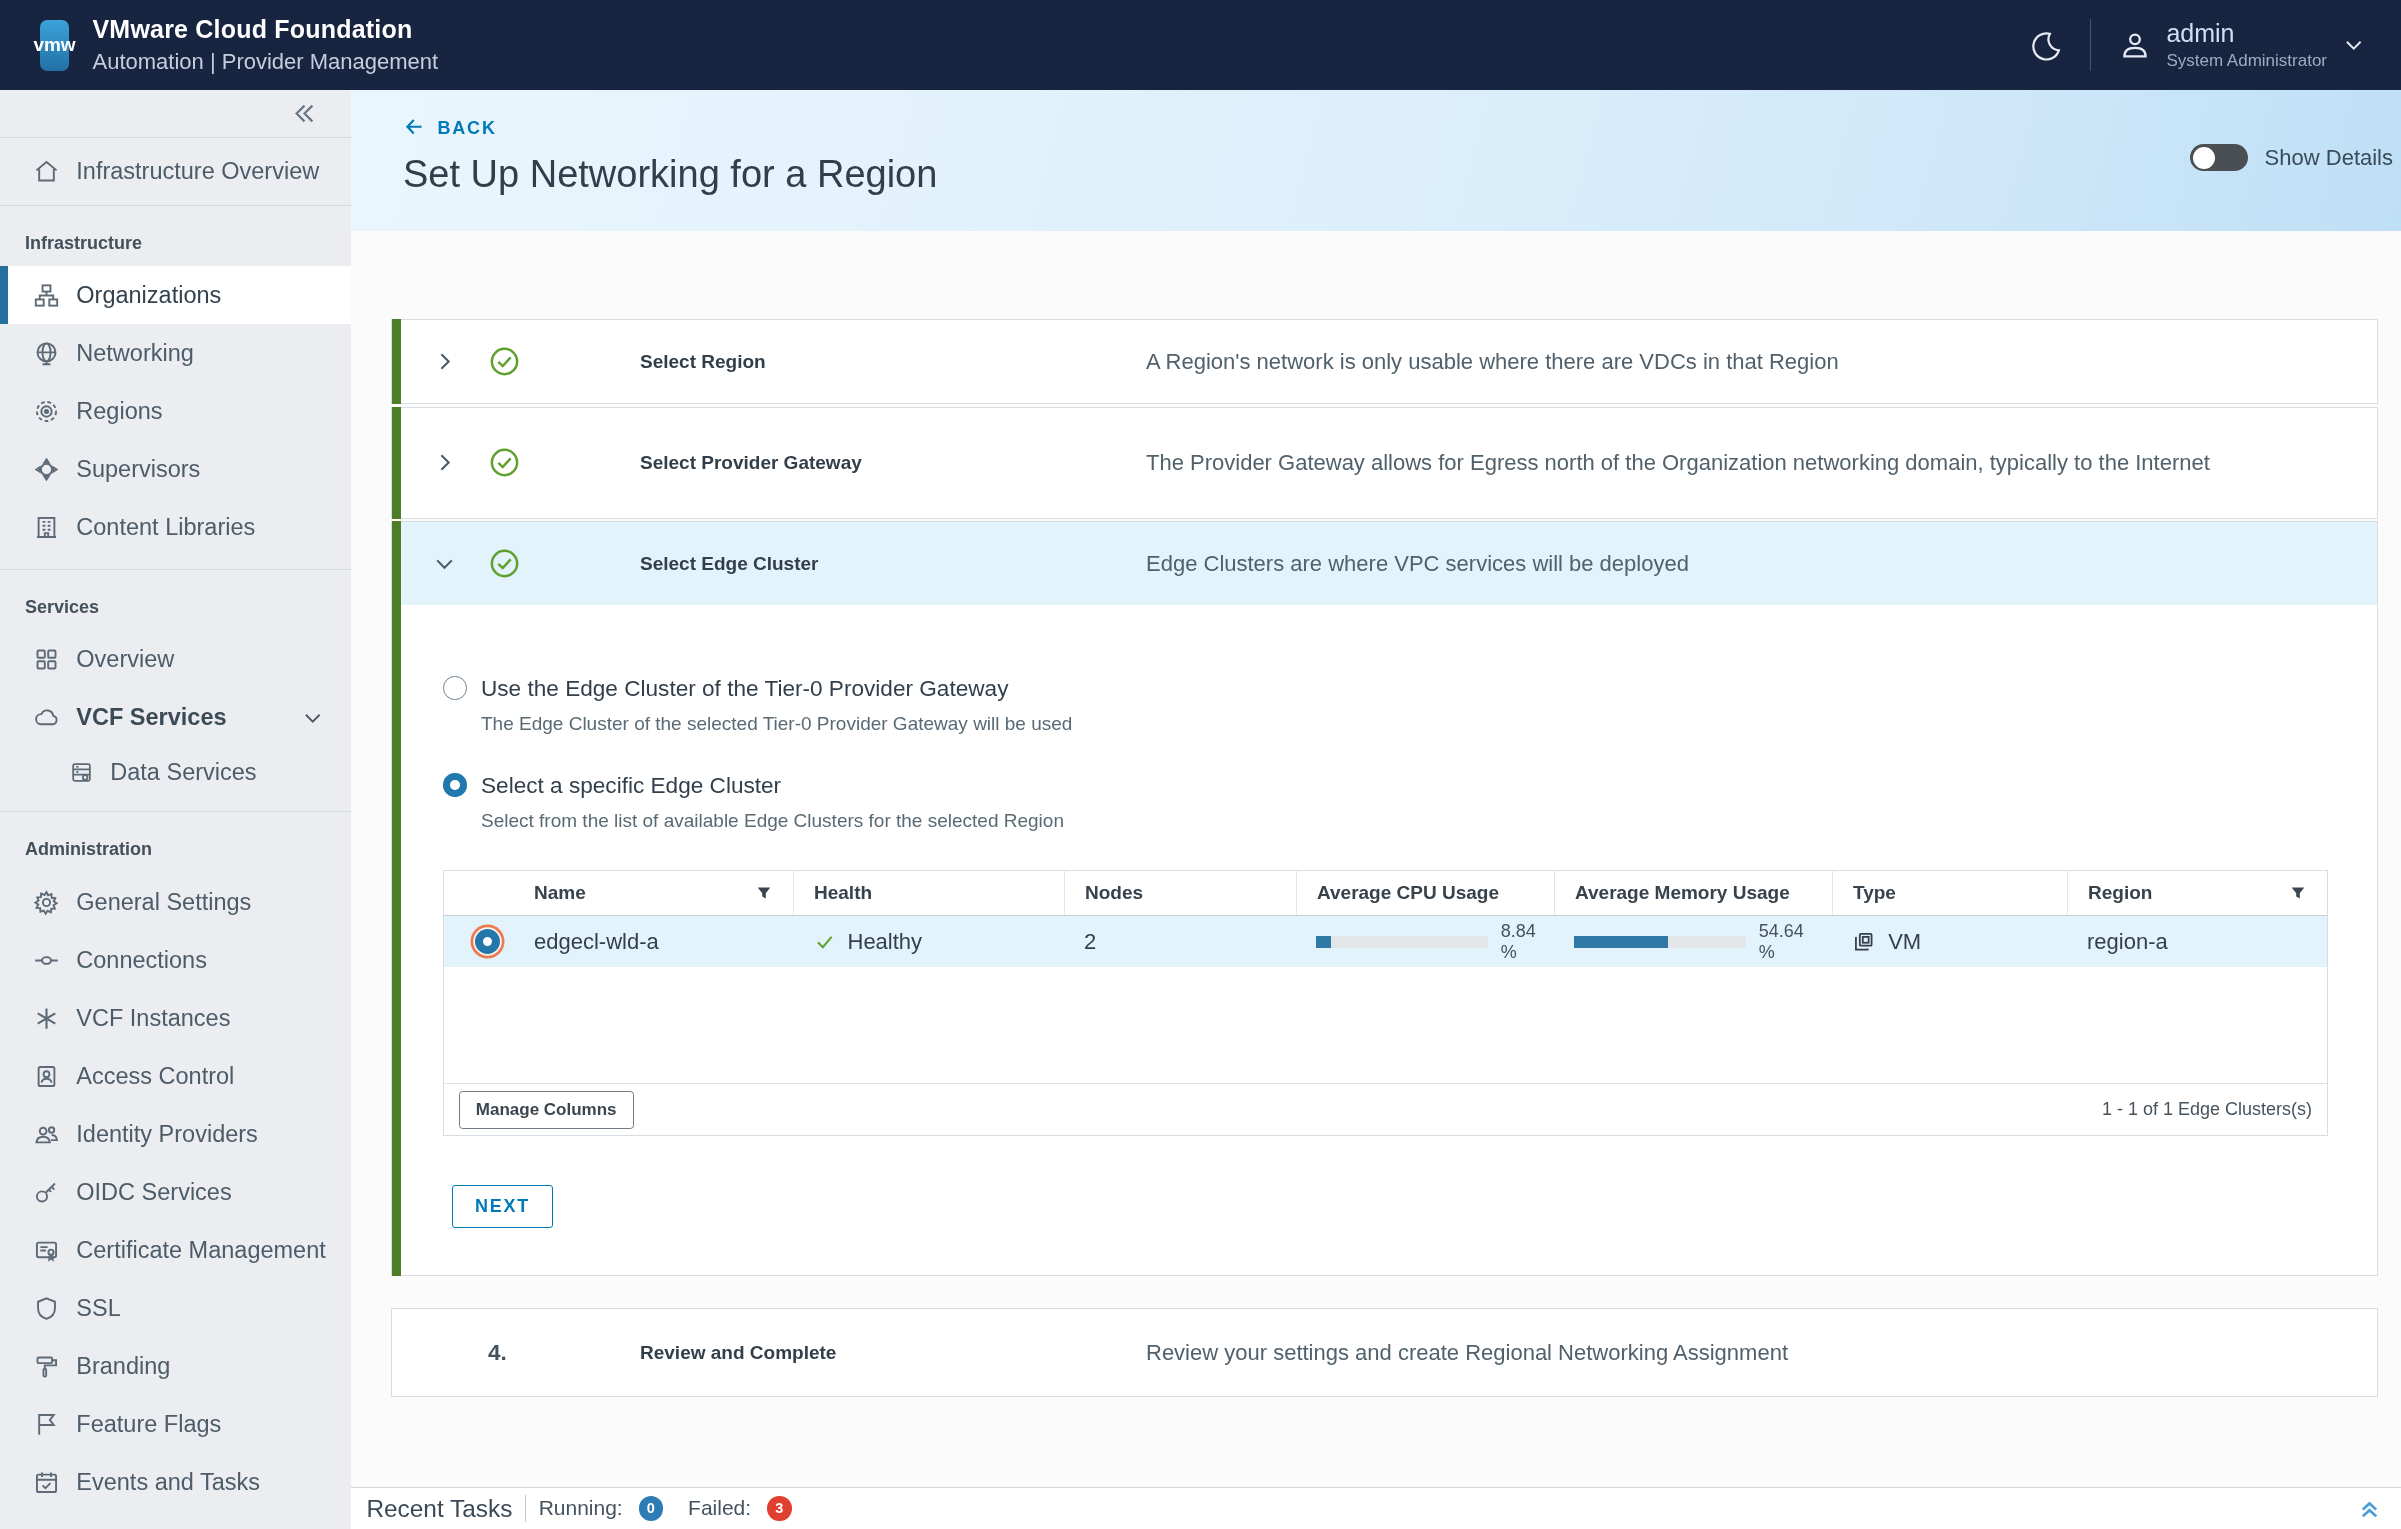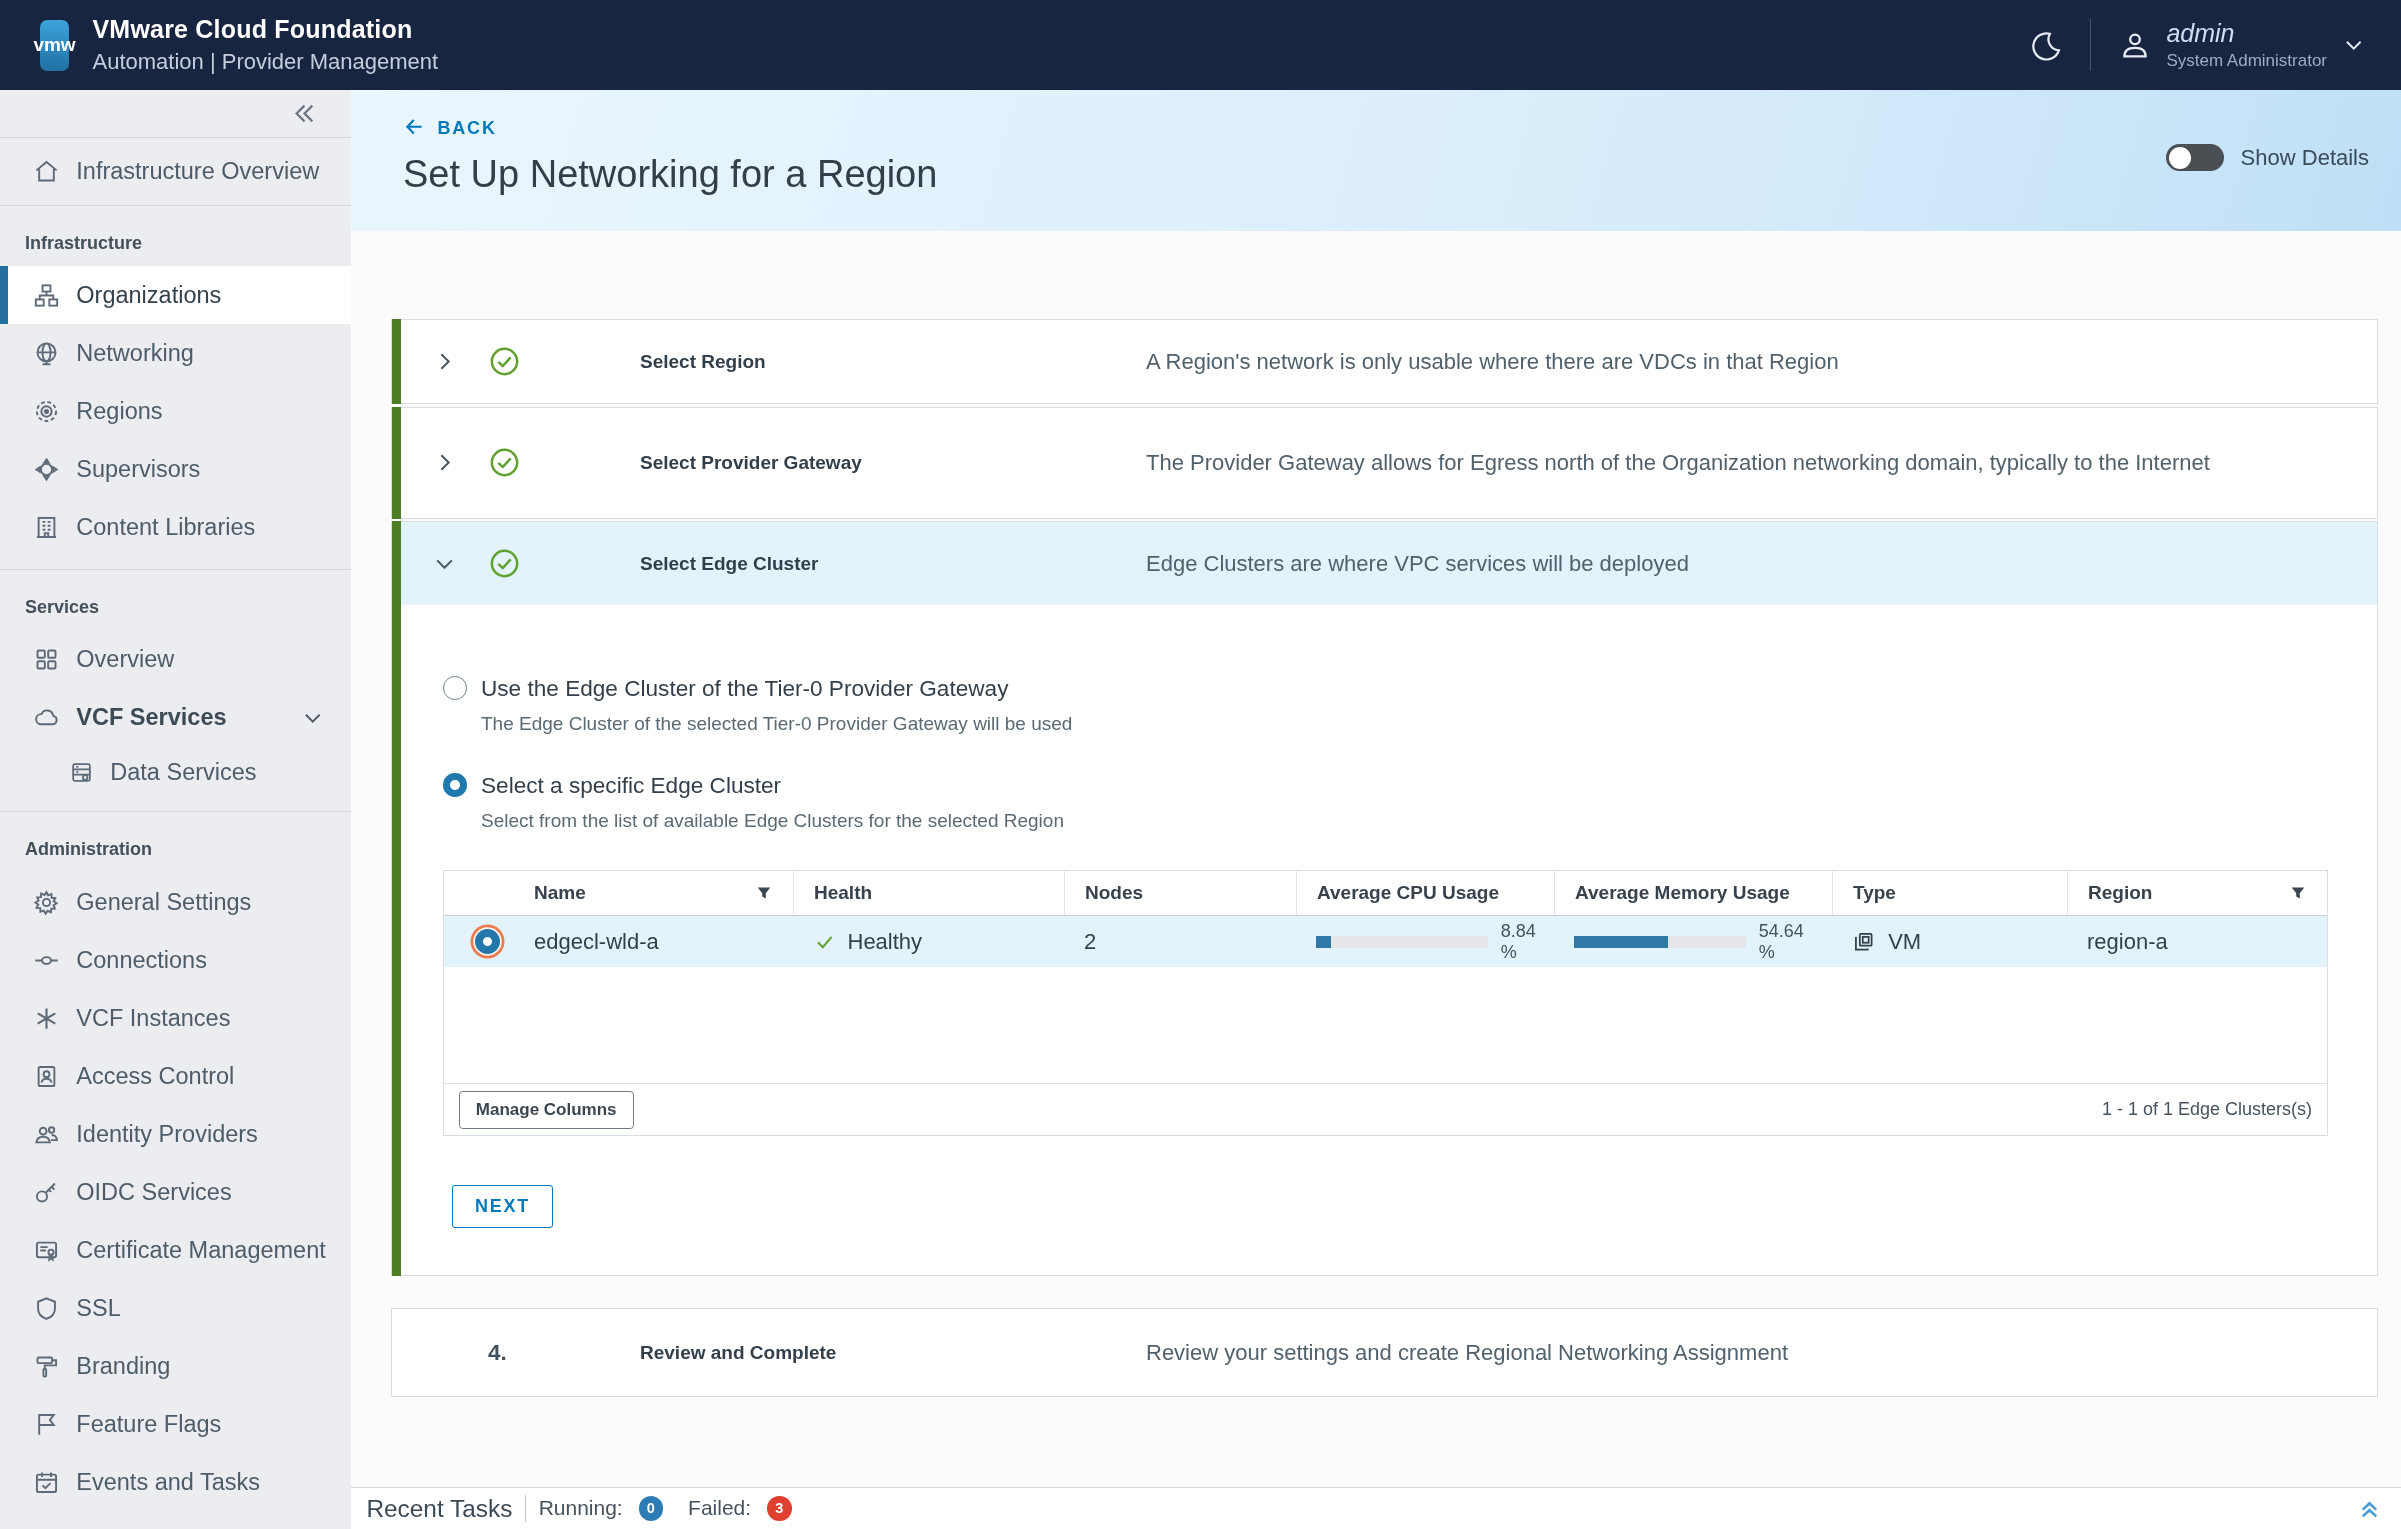--- a/index.html
+++ b/index.html
@@ -10,21 +10,21 @@
   .app-header { height:90px; background:#182540; display:flex; align-items:center; padding:0 36px 0 40px; }
   .logo-badge { width:29px; height:51px; border-radius:7.2px; background:linear-gradient(180deg,#3ba3da,#2170a4);
     display:flex; align-items:center; justify-content:center; color:#fff; font-weight:bold; font-size:19px; }
   .app-titles { margin-left:23.5px; }
   .app-title { color:#fff; font-weight:bold; font-size:25px; letter-spacing:0.2px; }
   .app-subtitle { color:#c6cedd; font-size:22px; margin-top:5.4px; }
   .header-right { margin-left:auto; display:flex; align-items:center; gap:27px; }
   .hdr-icon { color:#e7ecf4; display:flex; }
   .hdr-divider { width:0.9px; height:52px; background:#46546f; }
   .user-chip { display:flex; align-items:center; gap:14.5px; }
-  .user-name { color:#cfe0f2; font-size:25px;font-style:italic; }
+  .user-name { color:#cfe0f2; font-size:25px; }
   .user-role { color:#9fabc0; font-size:17px; margin-top:2.7px; }
 
   
   .shell { display:flex; height:1439px; }
 
   
   .sidebar { width:351px; background:#ebedf0; flex:none; display:flex; flex-direction:column; overflow:hidden; }
   .collapse-row { height:47px; display:flex; align-items:center; justify-content:flex-end; padding-right:33px; color:#6b7785; }
   .side-divider { height:0.9px; background:#d3d8dd; }
   .nav-item { height:58px; display:flex; align-items:center; padding-left:33px; gap:16.3px;
@@ -37,21 +37,21 @@
   .nav-item .trail { margin-left:auto; margin-right:27px; color:#4d5c68; display:flex; }
   .section-label { font-size:18px; font-weight:bold; color:#44505a; padding:27px 0 12.7px 25px; }
 
   
   .main { flex:1; position:relative; background:#fbfbfb; }
   .title-band { height:141px; background:linear-gradient(105deg,#eaf6fd 0%,#ddeffb 50%,#cfe8f9 78%,#bfdff6 100%);
     padding:25px 0 0 52px; position:relative; }
   .back-link { display:flex; align-items:flex-end; gap:11px; color:#0079b8; font-size:18px; font-weight:bold;
     letter-spacing:1.8px; cursor:pointer; width:max-content; }
   .page-title { margin-top:14.5px; font-size:38px; font-weight:400; color:#323e48; }
-  .show-details { position:absolute; top:54px; right:32px; display:flex; align-items:center; gap:16.3px; }
+  .show-details { position:absolute; top:54px; right:8px; display:flex; align-items:center; gap:16.3px; }
   .toggle { width:58px; height:27px; border-radius:13.6px; background:#4a4f54; position:relative; cursor:pointer; }
   .toggle .knob { position:absolute; left:2.7px; top:2.7px; width:22px; height:22px; border-radius:50%; background:#fff; }
   .show-details-label { font-size:22px; color:#394b59; }
 
   
   .steps { margin:88px 23.5px 0 40px; }
   .step-card { position:relative; background:#fff; border:0.9px solid #d9dde1; margin-bottom:2.7px; }
   .step-card.done::before { content:""; position:absolute; left:0; top:-0.9px; bottom:-0.9px; width:9px; background:#4e7d28; z-index:1; }
   .step-head { display:grid; grid-template-columns:87px 51px 101px 506px 1fr; align-items:center; min-height:83px; padding-left:9px; }
   .step-head.active { background:#e2f3fb; }

